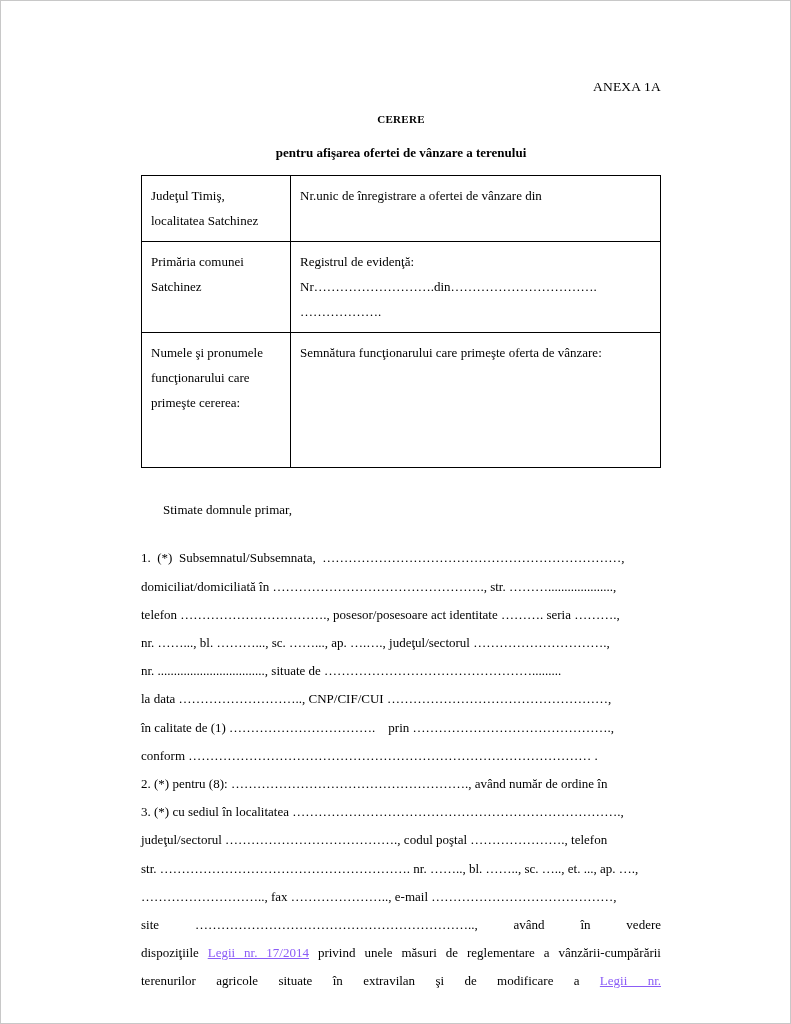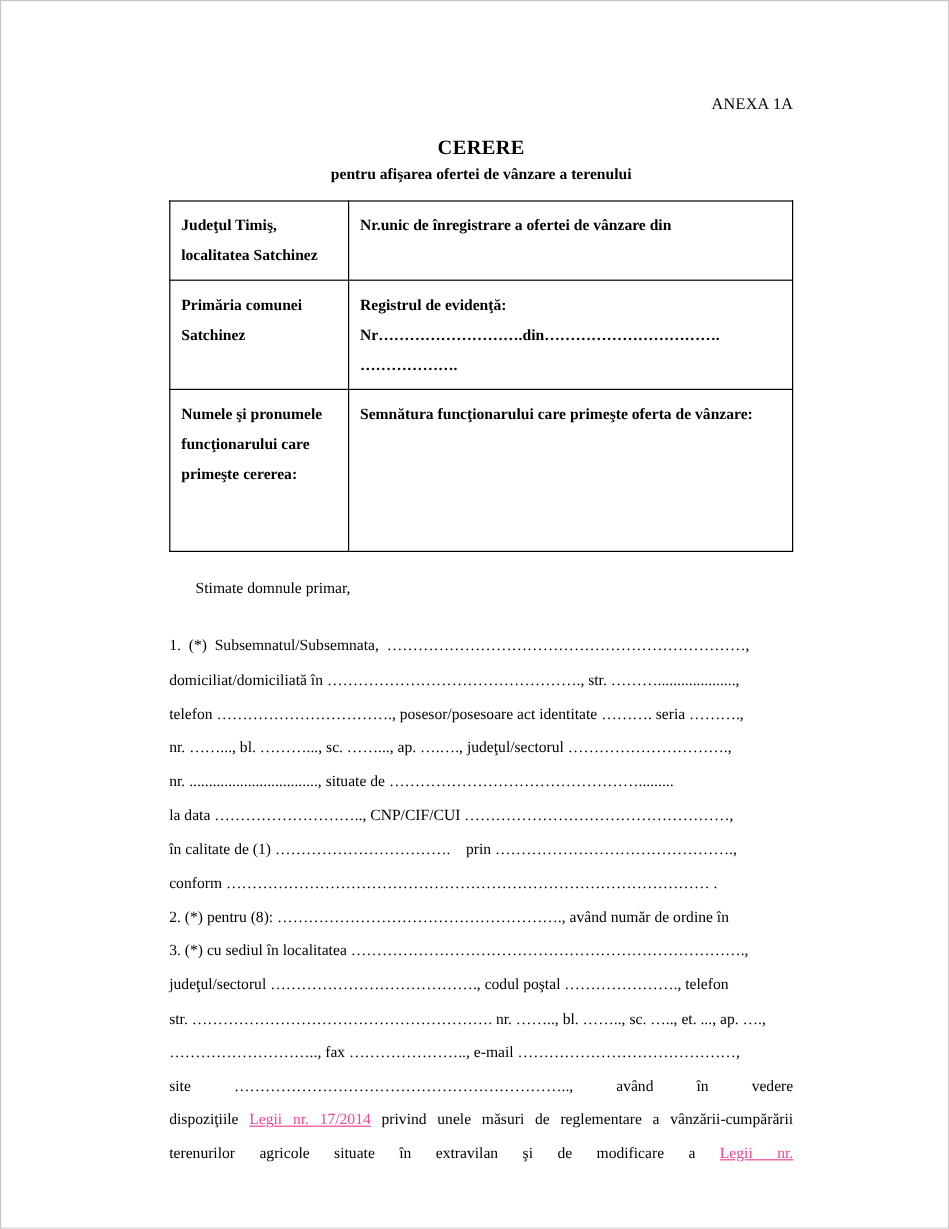--- a/index.html
+++ b/index.html
@@ -28,36 +28,35 @@
   }
   .anexa {
     text-align: right;
     font-size: 13.5px;
     letter-spacing: 0.2px;
     margin-bottom: 18px;
   }
   .title {
     text-align: center;
     font-weight: bold;
-    font-size: 17px;
-    margin: 0 0 4px 0;
+    font-size: 11px;
+    margin: 0 0 20px 0;
     letter-spacing: 0.3px;
   }
   .subtitle {
     text-align: center;
     font-weight: bold;
     font-size: 13px;
     margin: 0 0 14px 0;
   }
   table.form-table {
     border-collapse: collapse;
     width: 100%;
     table-layout: fixed;
-    margin-bottom: 22px;
-    font-weight: bold;
+    margin-bottom: 34px;
   }
   table.form-table td {
     border: 1px solid #000000;
     vertical-align: top;
     padding: 8px 9px 8px 9px;
     font-size: 13px;
     line-height: 1.9;
   }
   td.left-col {
     width: 130px;
@@ -74,21 +73,21 @@
     margin: 0 0 26px 22px;
   }
   .para {
     font-size: 13px;
     line-height: 2.17;
     text-align: justify;
     margin: 0;
     white-space: pre-wrap;
   }
   .para .lnk {
-    color: #ec4899;
+    color: #8b5cf6;
     text-decoration: underline;
   }
   .justify-spread {
     text-align: justify;
     text-align-last: justify;
   }
 </style>
 </head>
 <body>
 

